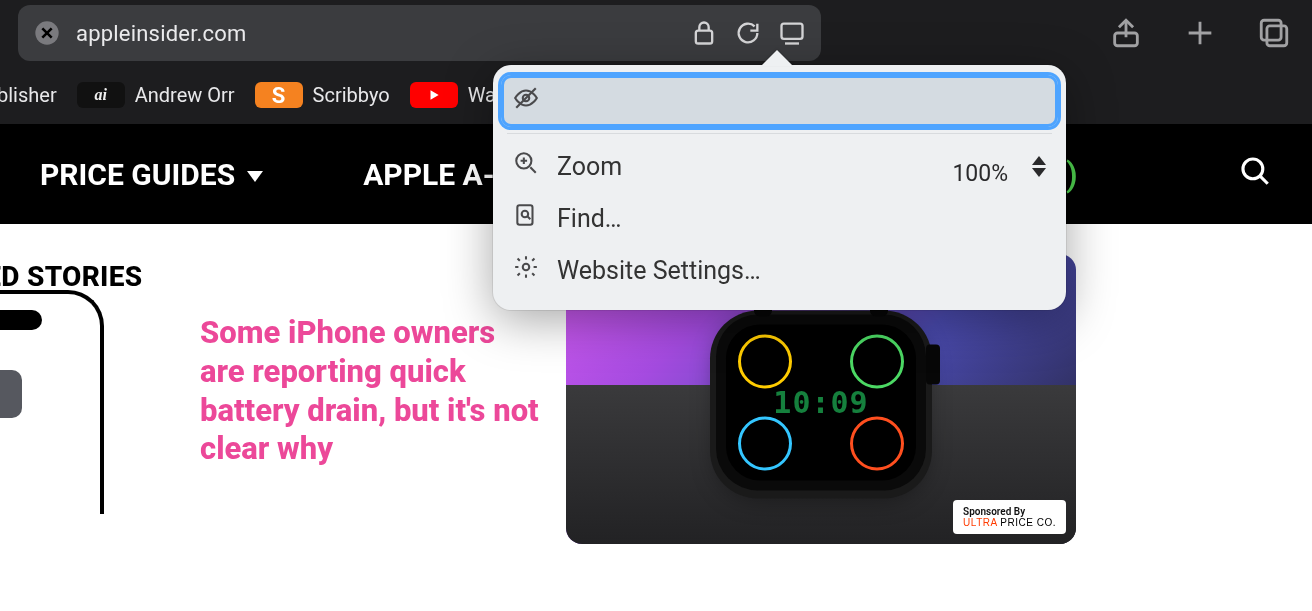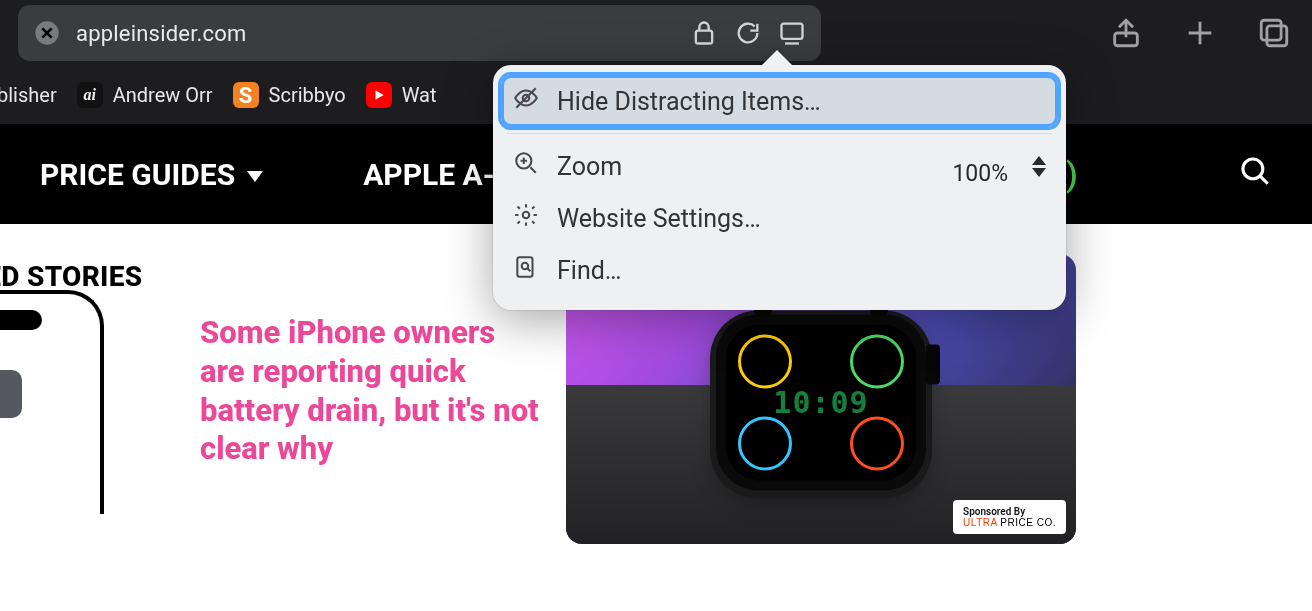--- a/index.html
+++ b/index.html
@@ -39,21 +39,21 @@
   .right-tools .iconbtn{width:40px;height:40px;}
   .right-tools svg{width:34px;height:34px;stroke:var(--icon-grey);}
 
   
   .bookmarks{
     display:flex;align-items:center;height:58px;background:var(--toolbar-bg);
     color:#e8e8ea;font-size:20px;padding:0 0px;gap:20px;overflow:hidden;
   }
   .bm{display:flex;align-items:center;gap:10px;white-space:nowrap;}
   .bm:first-child{margin-left:-14px;}
-  .favicon{width:26px;height:26px;border-radius:6px;display:flex;align-items:center;justify-content:center;font-size:15px;font-weight:900;text-align:right;}
+  .favicon{width:48px;height:26px;border-radius:6px;display:flex;align-items:center;justify-content:center;font-size:15px;font-weight:900;text-align:right;}
   .fav-ai{background:#111;color:#eee;font-style:italic;font-family:Georgia,serif;font-size:16px;}
   .fav-scrib{background:var(--scrib-orange);color:#fff;font-size:22px;font-weight:700;}
   .fav-yt{background:var(--yt-red);color:#fff;}
   .fav-yt svg{width:14px;height:14px;fill:#fff;}
 
   
   .sitenav{
     display:flex;align-items:center;height:100px;background:var(--nav-bg);
     color:#fff;font-size:30px;font-weight:700;gap:100px;padding:0 40px;
   }
@@ -253,50 +253,49 @@
 
 <div class="popover">
   <div class="poprow hl">
     <span class="ricon">
       <svg viewBox="0 0 24 24">
           <path d="M2 12s4-7 10-7 10 7 10 7-4 7-10 7S2 12 2 12z"></path>
           <circle cx="12" cy="12" r="3"></circle>
           <path d="M3 21L21 3"></path>
         </svg>
     </span>
-    <span class="rlabel">Hide Distracting Items…</span>
   </div>
   <div class="sep"></div>
   <div class="poprow">
     <span class="ricon">
       <svg viewBox="0 0 24 24">
           <circle cx="10" cy="10" r="7"></circle>
           <path d="M21 21l-5-5"></path>
           <path d="M7 10h6M10 7v6"></path>
         </svg>
     </span>
     <span class="rlabel">Zoom</span>
     <span class="rvalue">100%</span>
     <span class="stepper">
         <span class="up"></span>
         <span class="dn"></span>
       </span>
   </div>
   <div class="poprow">
     <span class="ricon">
       <svg viewBox="0 0 24 24">
-          <circle cx="12" cy="12" r="3"></circle>
-          <path d="M12 2v3M12 19v3M4.2 4.2l2.1 2.1M17.7 17.7l2.1 2.1M2 12h3M19 12h3M4.2 19.8l2.1-2.1M17.7 6.3l2.1-2.1"></path>
-        </svg>
-    </span>
-    <span class="rlabel">Website Settings…</span>
-  </div>
-  <div class="poprow">
-    <span class="ricon">
-      <svg viewBox="0 0 24 24">
           <rect x="4" y="3" width="14" height="18" rx="2"></rect>
           <circle cx="11" cy="11" r="3"></circle>
           <path d="M13 13l3 3"></path>
         </svg>
     </span>
     <span class="rlabel">Find…</span>
   </div>
+  <div class="poprow">
+    <span class="ricon">
+      <svg viewBox="0 0 24 24">
+          <circle cx="12" cy="12" r="3"></circle>
+          <path d="M12 2v3M12 19v3M4.2 4.2l2.1 2.1M17.7 17.7l2.1 2.1M2 12h3M19 12h3M4.2 19.8l2.1-2.1M17.7 6.3l2.1-2.1"></path>
+        </svg>
+    </span>
+    <span class="rlabel">Website Settings…</span>
+  </div>
 </div>
 
 </body></html>

